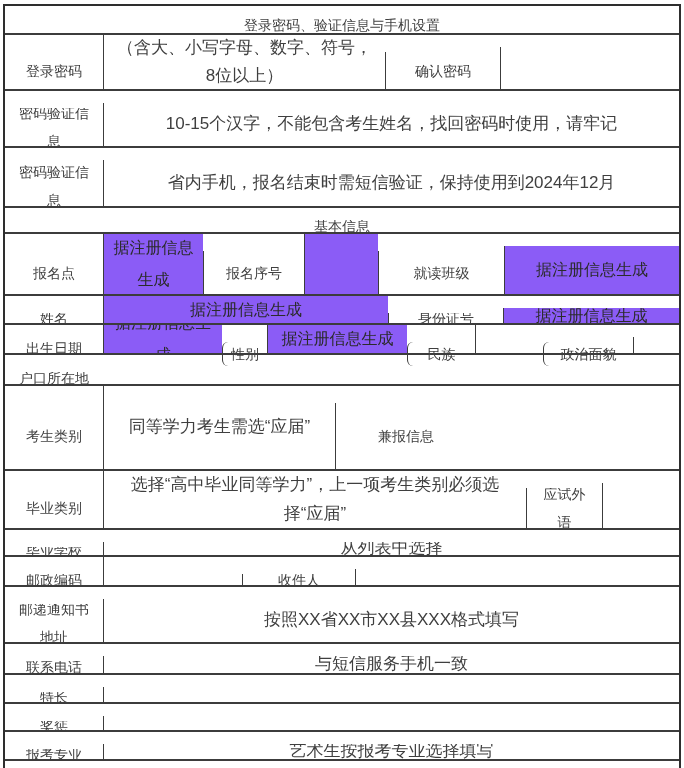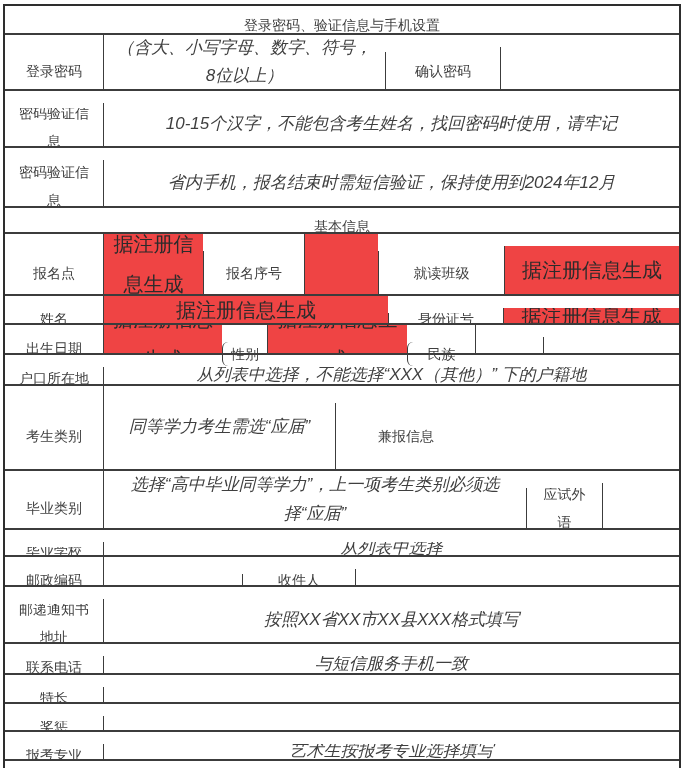--- a/index.html
+++ b/index.html
@@ -8,22 +8,22 @@
   .form-table { position:absolute; left:3px; top:4px; width:678px;
     border:2px solid #2e2e2e; border-bottom:none; background:#fff; }
   .row { display:flex; border-top:2px solid #3c3c3c; width:100%; }
   .row.first { border-top:none; }
   .cell { display:flex; align-items:center; justify-content:center;
     text-align:center; border-left:1px solid #3c3c3c; overflow:hidden; }
   .cell.fc { border-left:none; }
   .grow { flex:1 1 auto;margin-top:12px; }
   .label { font-size:14px; line-height:2.0; padding:0 11px;margin-top:17px; }
   .label.tight { padding:12px 2px;border-radius:6px; }
-  .content { font-size:17px; line-height:1.65; padding:0 12px;font-style:italic; }
-  .gray { background:#ef4444; color:#2b2b2b; font-size:20px; line-height:2.0; padding:0 4px; }
+  .content { font-size:17px; line-height:1.65; padding:0 12px; }
+  .gray { background:#8b5cf6; color:#2b2b2b; font-size:16px; line-height:2.0; padding:0 4px; }
   .gray.wrap5 { padding:0 8px; }
   .sect { font-size:14px; line-height:1.2; }
   
   .h27{height:27px}.h56{height:56px}.h57{height:57px}.h60{height:60px}
   .h26{height:26px}.h62{height:62px}.h29{height:29px}.h30{height:30px}
   .h31{height:31px}.h85{height:85px}.h59{height:59px}.h28{height:28px}
   .h13{height:13px}
   
   .c98{width:98px}.c282{width:282px}.c115{width:115px}.c100w{width:100px}
   .c101{width:101px}.c74{width:74px}.c126{width:126px}.c285{width:285px}
@@ -77,26 +77,26 @@
     <div class="cell grow gray">据注册信息生成</div>
   </div>
 
   <div class="row h30">
     <div class="cell fc c98 label">出生日期</div>
     <div class="cell c119 gray">据注册信息生成</div>
     <div class="cell c45 label tight">性别</div>
     <div class="cell c140 gray">据注册信息生成</div>
     <div class="cell c68 label tight">民族</div>
     <div class="cell c68 content"></div>
+    <div class="cell c90 label tight">政治面貌</div>
     <div class="cell grow content"></div>
   </div>
 
   <div class="row h31">
     <div class="cell fc c98 label">户口所在地</div>
-    <div class="cell grow content">从列表中选择，不能选择“XXX（其他）” 下的户籍地</div>
   </div>
 
   <div class="row h85">
     <div class="cell fc c98 label">考生类别</div>
     <div class="cell c232 content">同等学力考生需选“应届”</div>
     <div class="cell c141 label">兼报信息</div>
   </div>
 
   <div class="row h59">
     <div class="cell fc c98 label">毕业类别</div>

